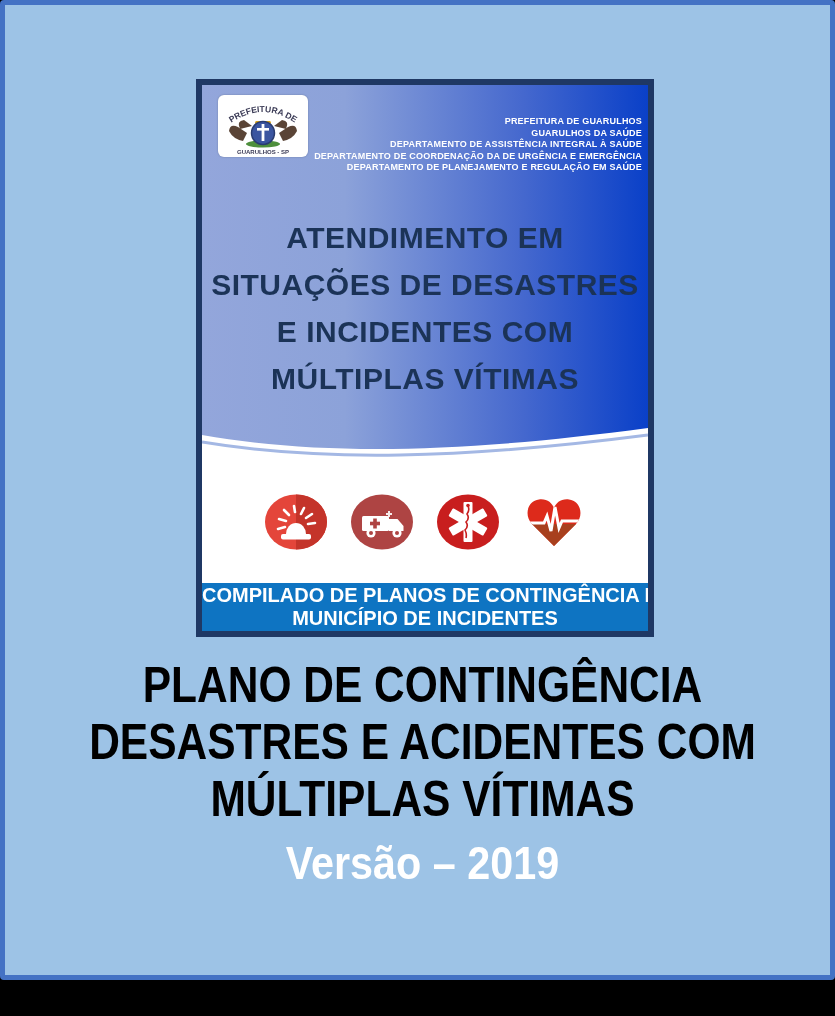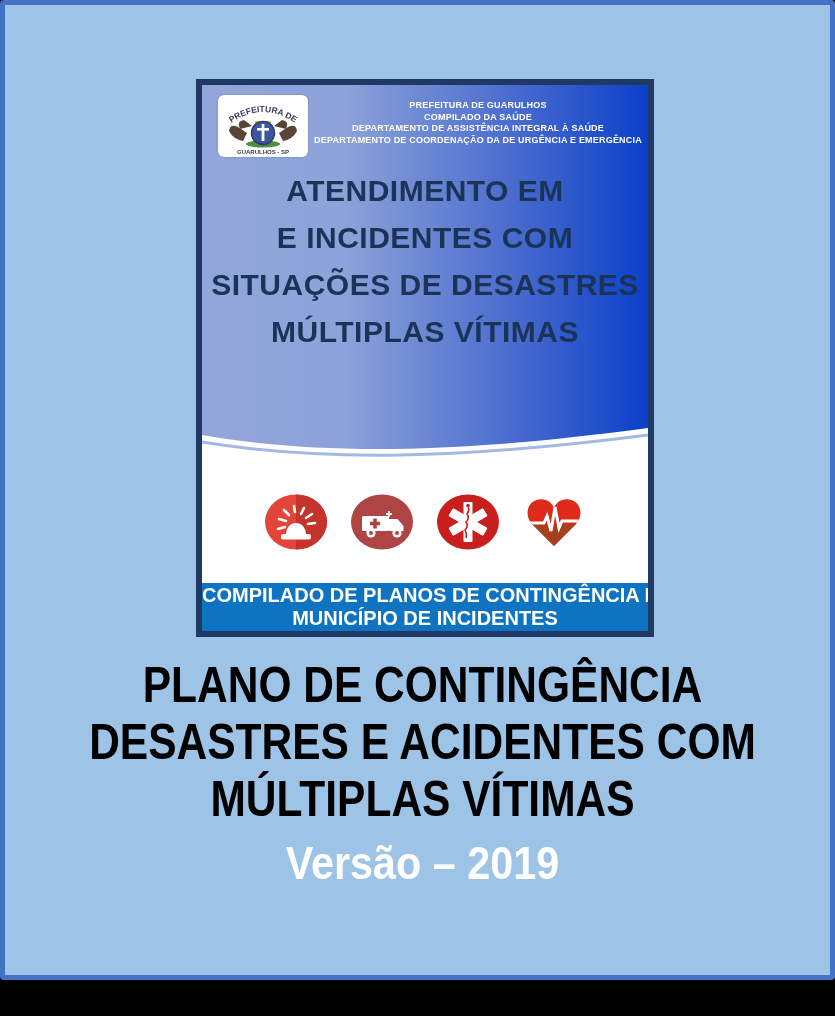--- a/index.html
+++ b/index.html
@@ -22,25 +22,25 @@
   }
   .cover-blue{
     position:relative;height:338px;
     background:linear-gradient(90deg,#93A6DB 0%,#8CA2D9 32%,#4568CE 72%,#0A40C8 100%);
   }
   .logo-box{
     position:absolute;left:16px;top:10px;width:90px;height:62px;
     background:#fff;border-radius:6px;box-shadow:0 0 2px rgba(0,0,0,.25);
   }
   .header-text{
-    margin-left:112px;padding-top:15px;width:328px;text-align:center;
+    margin-left:112px;padding-top:31px;width:328px;text-align:right;
     color:#fff;font-weight:bold;font-size:9px;line-height:11.5px;letter-spacing:.2px;
   }
   .cover-title{
-    margin-top:21px;text-align:center;color:#1B3357;font-weight:bold;
+    margin-top:40px;text-align:center;color:#1B3357;font-weight:bold;
     font-size:30px;line-height:47px;letter-spacing:.5px;
   }
   .swoosh{display:block;
     background:linear-gradient(90deg,#93A6DB 0%,#8CA2D9 32%,#4568CE 72%,#0A40C8 100%);
   }
   .cover-white{
     height:122px;background:#fff;display:flex;justify-content:center;
     align-items:center;gap:22px;
   }
   .cover-band{
@@ -85,29 +85,30 @@
           <ellipse cx="45" cy="49" rx="17" ry="3.5" fill="#4E8F3C"></ellipse>
           <circle cx="45" cy="38" r="11.5" fill="#3B55A0" stroke="#2A3C70" stroke-width="1.5"></circle>
           <rect x="43.6" y="29" width="2.8" height="17" fill="#fff"></rect>
           <rect x="39" y="33" width="12" height="2.6" fill="#fff"></rect>
           <text x="45" y="59" font-size="6" font-weight="bold" fill="#3a3a55" text-anchor="middle" font-family="Liberation Sans, sans-serif">GUARULHOS - SP</text>
         </svg>
       </div>
 
       <div class="header-text">
         <div>PREFEITURA DE GUARULHOS</div>
-        <div>COMPILADO DA SAÚDE</div>
+        <div>GUARULHOS DA SAÚDE</div>
         <div>DEPARTAMENTO DE ASSISTÊNCIA INTEGRAL À SAÚDE</div>
         <div>DEPARTAMENTO DE COORDENAÇÃO DA DE URGÊNCIA E EMERGÊNCIA</div>
+        <div>DEPARTAMENTO DE PLANEJAMENTO E REGULAÇÃO EM SAÚDE</div>
       </div>
 
       <div class="cover-title">
         <div>ATENDIMENTO EM</div>
+        <div>SITUAÇÕES DE DESASTRES</div>
         <div>E INCIDENTES COM</div>
-        <div>SITUAÇÕES DE DESASTRES</div>
         <div>MÚLTIPLAS VÍTIMAS</div>
       </div>
     </div>
 
     <svg class="swoosh" width="446" height="38" viewBox="0 0 446 38">
       <path d="M0,12 C120,33 260,30 446,5 L446,38 L0,38 Z" fill="#ffffff"></path>
       <path d="M0,19 C120,39 260,36 446,12" fill="none" stroke="#A4B8E4" stroke-width="3"></path>
     </svg>
 
     <div class="cover-white">

